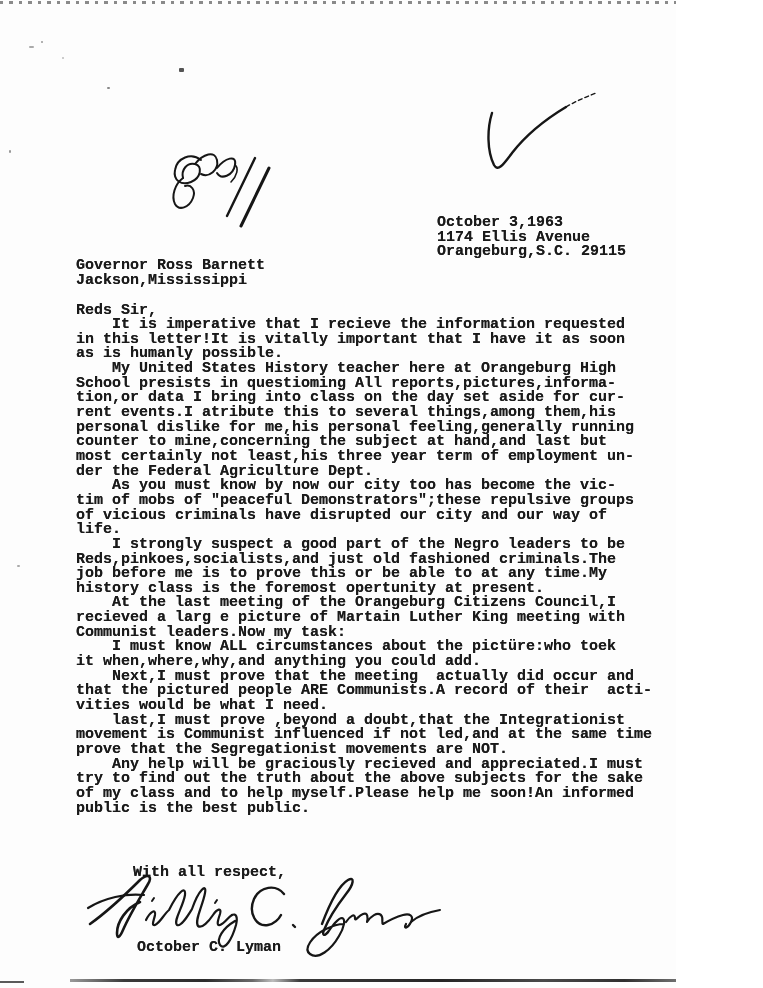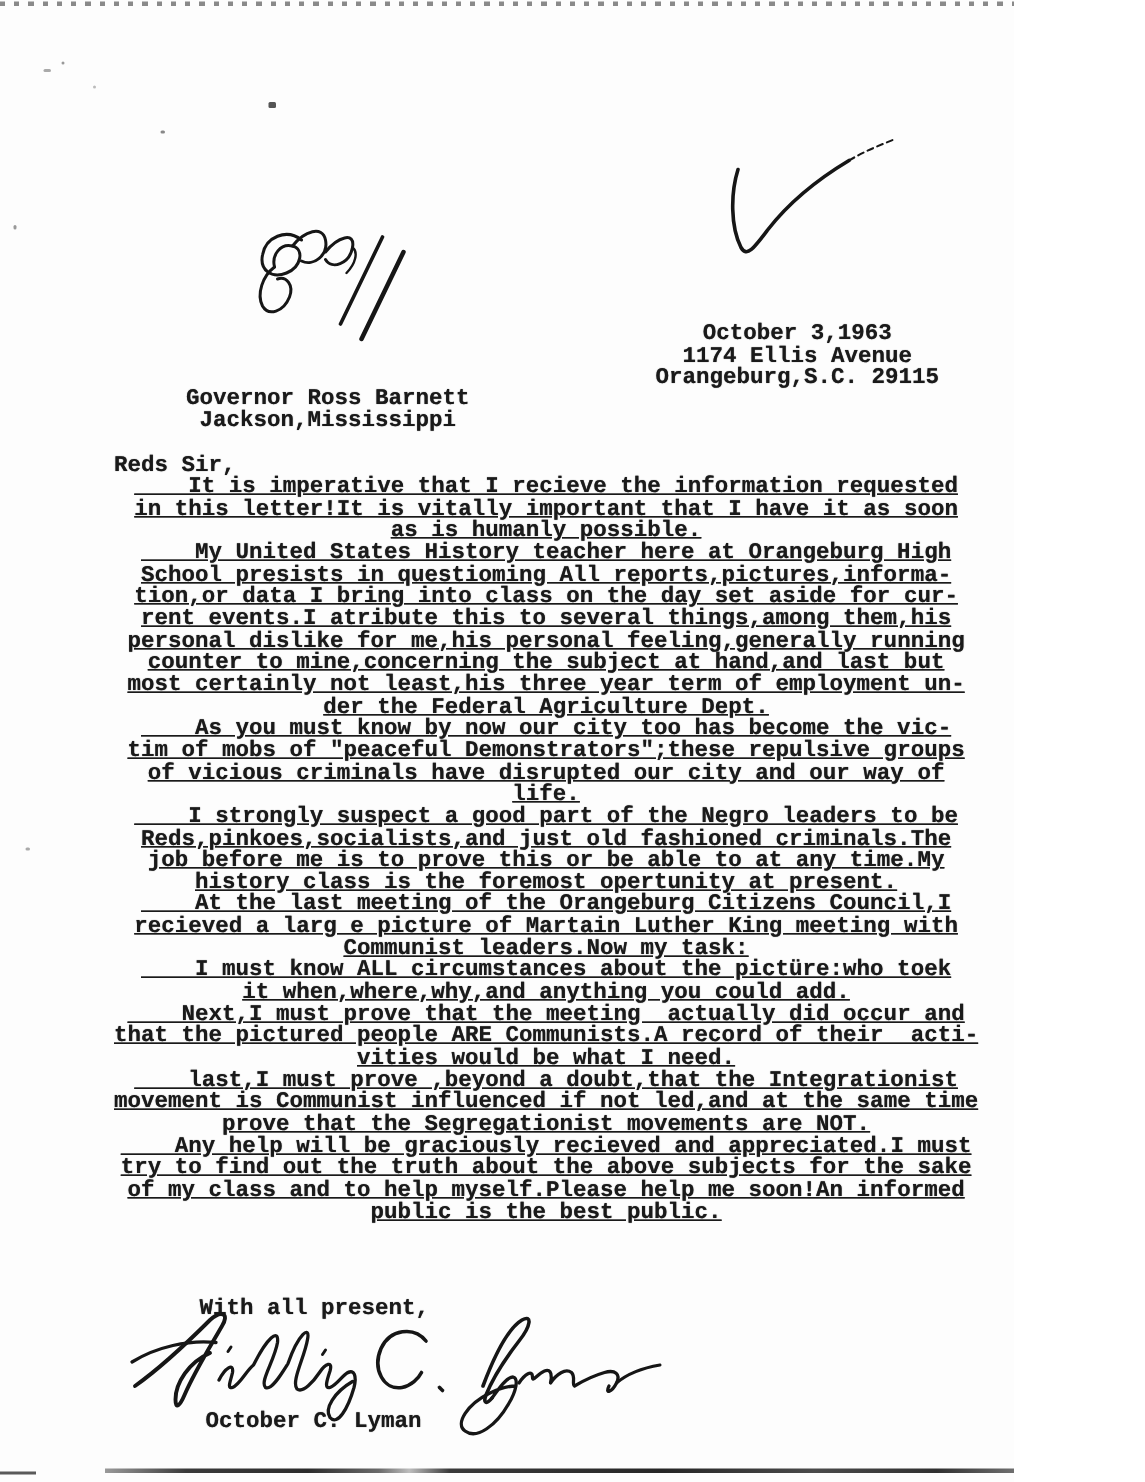--- a/index.html
+++ b/index.html
@@ -2,21 +2,20 @@
 <html><head>
 <meta charset="utf-8">
 <style>
   html,body{margin:0;padding:0;background:#ffffff;}
   .page{
     position:relative;
     width:676px;height:988px;
     background:#fdfdfd;
     overflow:hidden;
     font-family:"Liberation Mono","DejaVu Sans Mono",monospace;
-    text-align:center;
   }
   .typed{
     position:absolute;
     white-space:pre;
     font-size:15px;
     line-height:14.65px;
     font-weight:700;
     color:#1a1a1a;
     text-shadow:0 0 0.6px rgba(25,25,25,0.8);
     letter-spacing:0;
@@ -66,26 +65,26 @@
 
   <svg style="left:468px;top:95px;" width="132" height="85" viewBox="0 0 132 85">
     <path d="M 24,18 C 19,34 19,56 26,70 C 30,77 35,70 44,58 C 58,40 78,24 98,12" stroke-width="2.4"></path>
     <path d="M 98,12 C 108,6 118,2 128,-2" stroke-width="1.4" stroke-dasharray="4 3"></path>
   </svg>
 
   <div class="typed" style="left:437px;top:216px;">October 3,1963
 1174 Ellis Avenue
 Orangeburg,S.C. 29115</div>
 
-  <div class="typed" style="left:76px;top:259px;margin-left:48px;">Governor Ross Barnett
+  <div class="typed" style="left:76px;top:259px;">Governor Ross Barnett
 Jackson,Mississippi</div>
 
   <div class="typed" style="left:76px;top:304px;">Reds Sir,</div>
 
-  <div class="typed" style="left:76px;top:318px;text-decoration:underline;">    It is imperative that I recieve the information requested
+  <div class="typed" style="left:76px;top:318px;">    It is imperative that I recieve the information requested
 in this letter!It is vitally important that I have it as soon
 as is humanly possible.
     My United States History teacher here at Orangeburg High
 School presists in questioming All reports,pictures,informa-
 tion,or data I bring into class on the day set aside for cur-
 rent events.I atribute this to several things,among them,his
 personal dislike for me,his personal feeling,generally running
 counter to mine,concerning the subject at hand,and last but
 most certainly not least,his three year term of employment un-
 der the Federal Agriculture Dept.
@@ -106,21 +105,21 @@
 that the pictured people ARE Communists.A record of their  acti-
 vities would be what I need.
     last,I must prove ,beyond a doubt,that the Integrationist
 movement is Communist influenced if not led,and at the same time
 prove that the Segregationist movements are NOT.
     Any help will be graciously recieved and appreciated.I must
 try to find out the truth about the above subjects for the sake
 of my class and to help myself.Please help me soon!An informed
 public is the best public.</div>
 
-  <div class="typed" style="left:133px;top:866px;">With all present,</div>
+  <div class="typed" style="left:133px;top:866px;">With all respect,</div>
 
   <svg style="left:88px;top:872px;" width="360" height="95" viewBox="0 0 360 95">
 
     <path d="M 2,52 C 16,42 36,24 52,8 C 60,1 65,4 60,12 C 52,26 42,42 35,58 C 32,65 29,68 29,61 C 29,50 38,36 52,30" stroke-width="2.6"></path>
     <path d="M 0,36 C 16,26 38,21 56,23" stroke-width="2.2"></path>
 
     <path d="M 58,48 C 62,40 68,36 67,43 C 66,48 63,54 67,53 C 72,51 76,42 81,38 C 90,20 98,13 97,23 C 95,35 85,49 89,53 C 93,55 99,45 104,37 C 111,17 119,11 117,21 C 115,33 106,49 110,54 C 114,57 121,49 125,43 C 129,37 134,35 132,42 C 130,48 128,54 132,53 C 137,51 140,45 144,43" stroke-width="2.2"></path>
     <path d="M 144,43 C 148,41 150,45 148,53 C 144,67 137,79 132,73 C 128,67 135,56 147,49" stroke-width="2.2"></path>
     <path d="M 64,29 l 2,-3" stroke-width="2"></path>
     <path d="M 127,31 l 2,-3" stroke-width="2"></path>

